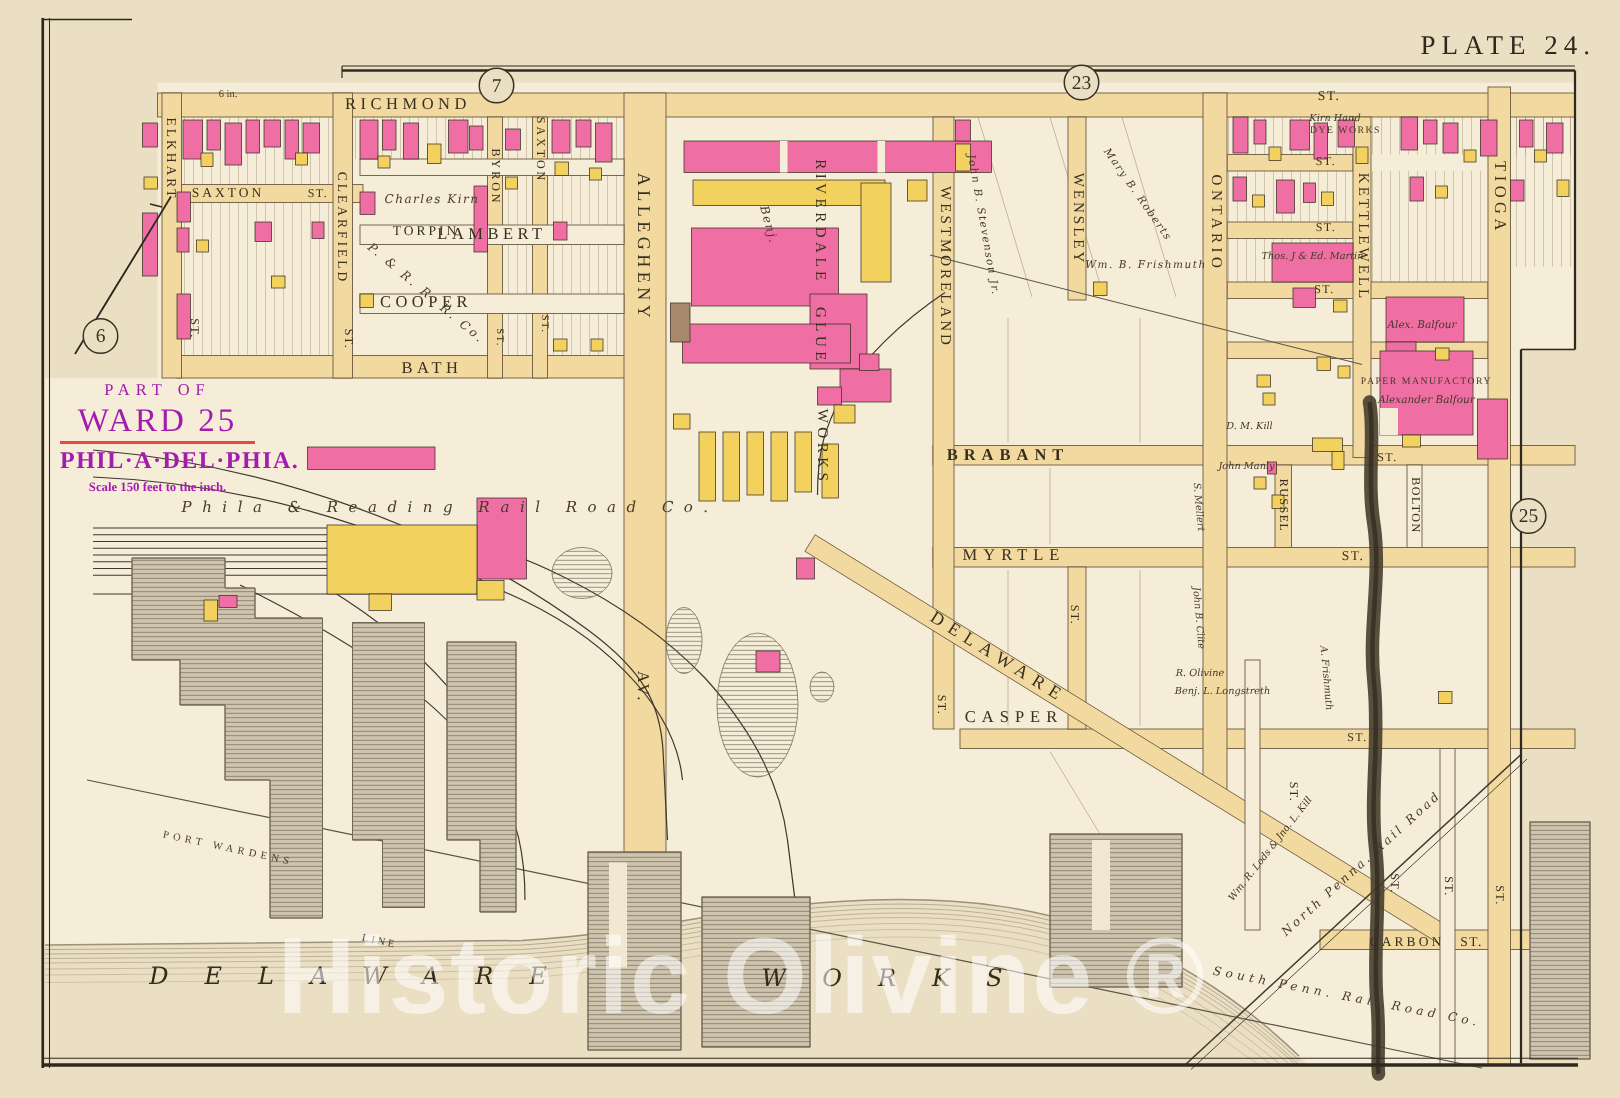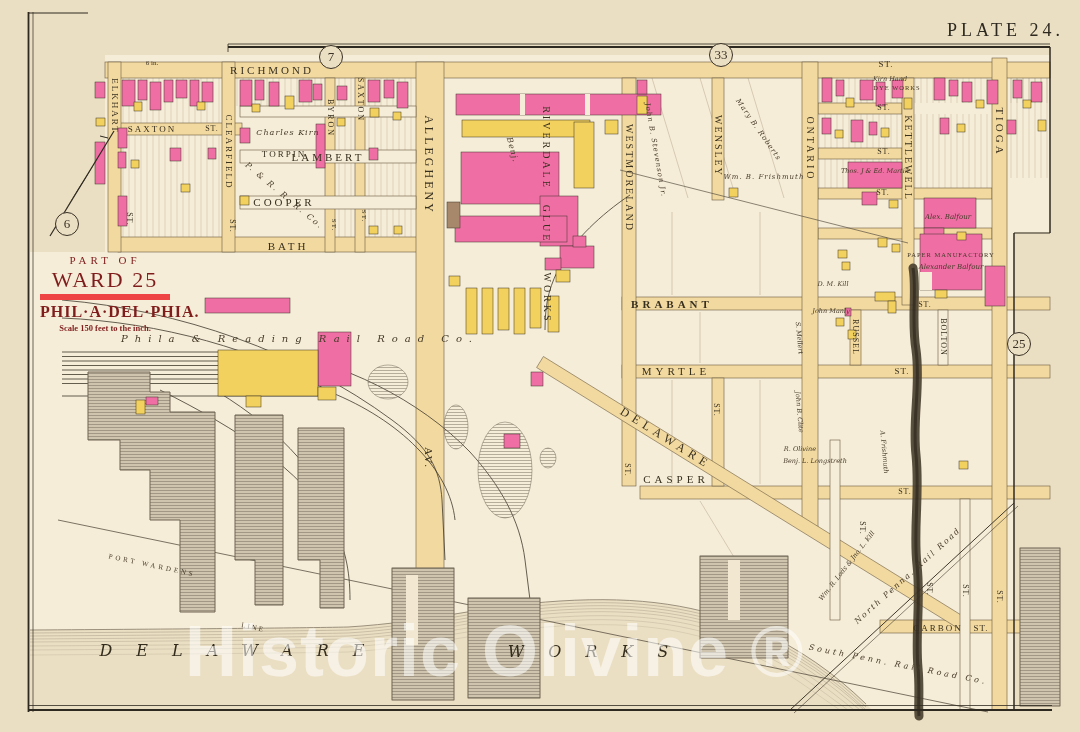--- a/index.html
+++ b/index.html
@@ -10,23 +10,23 @@
   .lbl{position:absolute;white-space:nowrap;line-height:1;}
   .l-st{font-family:"Liberation Serif",serif;color:#38301f;font-weight:400;}
   .l-it{font-family:"DejaVu Serif",serif;font-style:italic;color:#453a28;}
   .l-fine{font-family:"Liberation Serif",serif;color:#453a28;}
   .l-river{font-family:"DejaVu Serif",serif;font-style:italic;color:#332c1d;}
   .ref{position:absolute;z-index:4;width:22px;height:22px;border:1.3px solid #3a3126;border-radius:50%;
        background:#ebdfc3;color:#3a3126;font-family:"Liberation Serif",serif;font-size:13px;
        display:flex;align-items:center;justify-content:center;transform:translate(-50%,-50%);}
   .plate-title{position:absolute;z-index:4;right:16px;top:20px;font-family:"Liberation Serif",serif;
        font-size:18px;letter-spacing:4px;color:#2e2920;}
-  .title-block{position:absolute;z-index:4;left:40px;top:254px;width:130px;text-align:center;color:#7f1d1d;}
+  .title-block{position:absolute;z-index:4;left:40px;top:254px;width:130px;text-align:center;color:#a21caf;}
   .tb-partof{font-size:11px;letter-spacing:4px;}
-  .tb-ward{font-size:22px;letter-spacing:2px;border-bottom:6px solid #ef4444;padding-bottom:1px;margin-top:1px;}
+  .tb-ward{font-size:22px;letter-spacing:2px;border-bottom:2px solid #ef4444;padding-bottom:1px;margin-top:1px;}
   .tb-city{font-size:16px;letter-spacing:1px;margin-top:3px;font-weight:bold;}
   .tb-scale{font-size:8.5px;font-weight:bold;margin-top:2px;}
   .watermark{position:absolute;z-index:5;left:185px;top:610px;font-family:"Liberation Sans",sans-serif;
        font-weight:bold;font-size:72px;color:rgba(255,255,255,0.55);white-space:nowrap;letter-spacing:1px;
        pointer-events:none;}
 </style>
 </head>
 <body>
 
 <div class="page">
@@ -396,21 +396,21 @@
       <span class="lbl l-it" style="left: 898px; top: 665px; font-size: 8px; letter-spacing: 3px; transform: translate(-50%, -50%) rotate(11deg);">South Penn. Rail Road Co.</span>
       <span class="lbl l-fine" style="left: 152px; top: 566px; font-size: 7px; letter-spacing: 3px; transform: translate(-50%, -50%) rotate(12deg);">PORT WARDENS</span>
       <span class="lbl l-fine" style="left: 253px; top: 628px; font-size: 7px; letter-spacing: 2px; transform: translate(-50%, -50%) rotate(12deg);">LINE</span>
       <span class="lbl l-river" style="left: 244px; top: 651px; font-size: 16px; letter-spacing: 24px; transform: translate(-50%, -50%) rotate(0deg);">DELAWARE</span>
       <span class="lbl l-river" style="left: 600px; top: 652px; font-size: 16px; letter-spacing: 24px; transform: translate(-50%, -50%) rotate(0deg);">WORKS</span>
     </div>
 
 <div id="refs">
       <div class="ref" style="left: 67px; top: 224px;">6</div>
       <div class="ref" style="left: 331px; top: 57px;">7</div>
-      <div class="ref" style="left: 721px; top: 55px;">33</div>
+      <div class="ref" style="left: 721px; top: 55px;">23</div>
       <div class="ref" style="left: 1019px; top: 344px;">25</div>
     </div>
 
 <div class="plate-title">PLATE 24.</div>
 
 <div class="title-block">
   <div class="tb-partof">PART OF</div>
   <div class="tb-ward">WARD 25</div>
   <div class="tb-city">PHIL·A·DEL·PHIA.</div>
   <div class="tb-scale">Scale 150 feet to the inch.</div>

